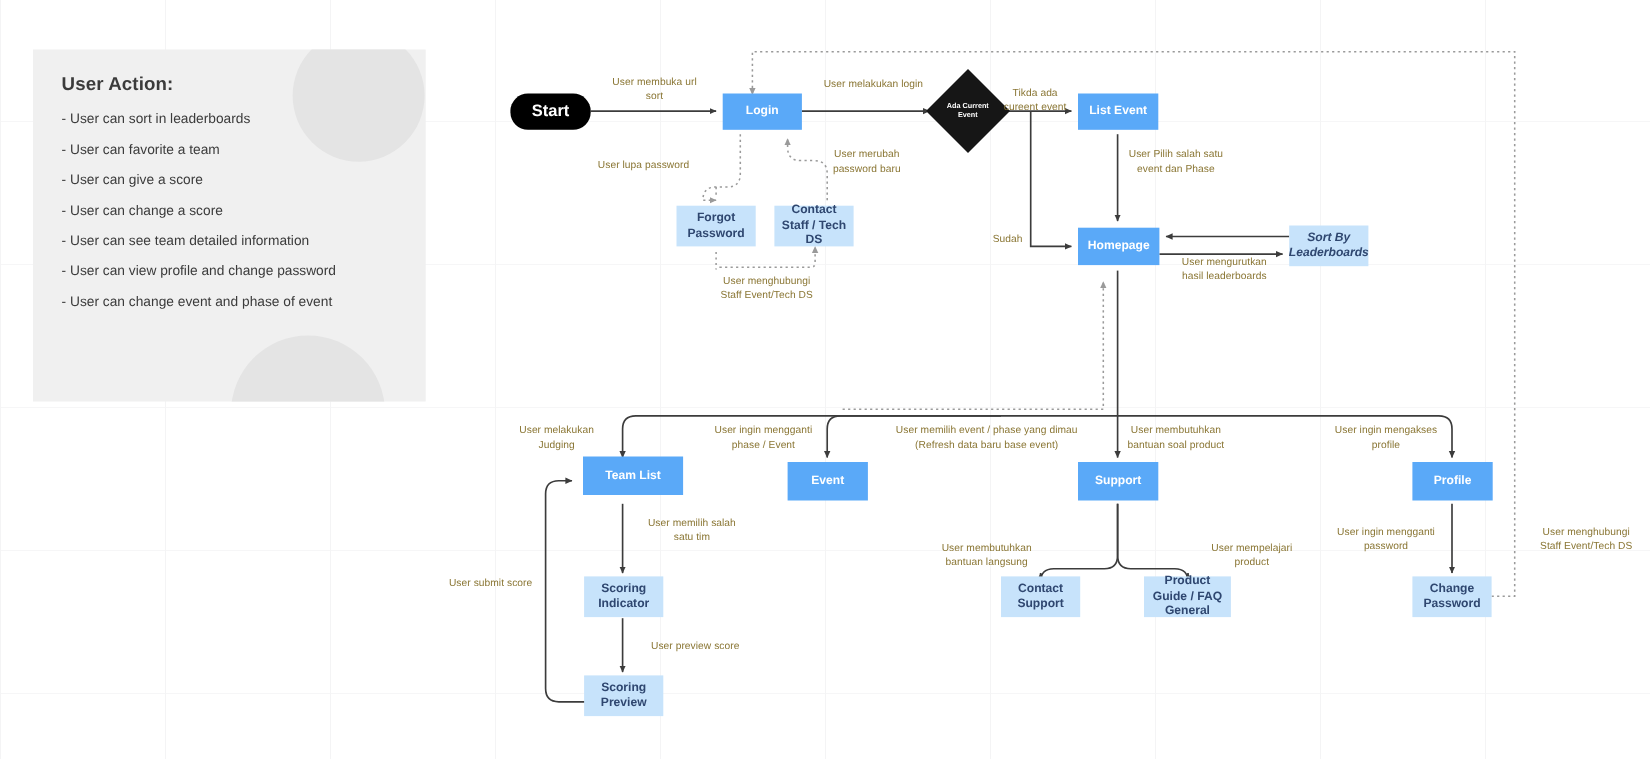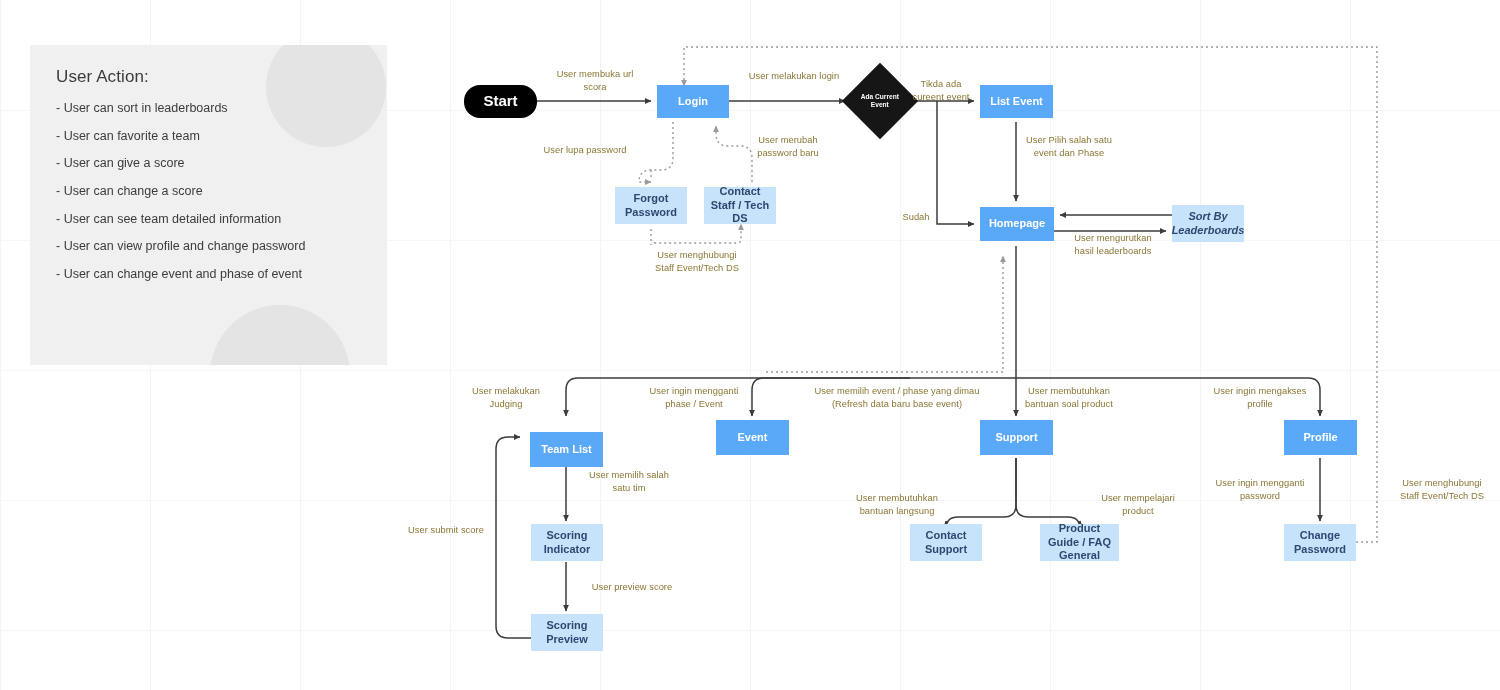--- a/index.html
+++ b/index.html
@@ -25,21 +25,21 @@
     position:absolute; left:30px; top:45px; width:357px; height:320px;
     background:#f0f0f0; overflow:hidden;
   }
   #legend .blob {
     position:absolute; border-radius:50%; background:#e4e4e4;
   }
   #legend .blob.b1 { width:120px; height:120px; left:236px; top:-18px; }
   #legend .blob.b2 { width:140px; height:140px; left:180px; top:260px; }
   #legend .inner { position:relative; padding:22px 26px 0 26px; }
   #legend h1 {
-    margin:0 0 14px 0; font-size:17px; font-weight:normal; color:#3b3b3b;
+    margin:0 0 14px 0; font-size:17px; font-weight:bold; color:#3b3b3b;
     letter-spacing:.1px;
   }
   #legend .li {
     font-size:12.5px; color:#3b3b3b; margin:0 0 12px 0; line-height:1.25;
   }
   
   .node {
     position:absolute; display:flex; align-items:center; justify-content:center;
     text-align:center; font-size:11px; font-weight:bold; line-height:1.25;
     padding:2px 3px;
@@ -155,40 +155,40 @@
 <div class="node primary" style="left:980px; top:85px; width:73px; height:33px;">List Event</div>
 
 <div class="node light" style="left:615px; top:187px; width:72px; height:37px;">Forgot Password</div>
 
 <div class="node light" style="left:704px; top:187px; width:72px; height:37px;">Contact Staff / Tech DS</div>
 
 <div class="node primary" style="left:980px; top:207px; width:74px; height:34px;">Homepage</div>
 
 <div class="node light" style="left:1172px; top:205px; width:72px; height:37px;font-style:italic;">Sort By Leaderboards</div>
 
-<div class="node primary" style="left:530px; top:432px; width:73px; height:35px;">Team List</div>
+<div class="node primary" style="left:530px; top:415px; width:91px; height:35px;">Team List</div>
 
 <div class="node primary" style="left:716px; top:420px; width:73px; height:35px;">Event</div>
 
 <div class="node primary" style="left:980px; top:420px; width:73px; height:35px;">Support</div>
 
 <div class="node primary" style="left:1284px; top:420px; width:73px; height:35px;">Profile</div>
 
 <div class="node light" style="left:531px; top:524px; width:72px; height:37px;">Scoring Indicator</div>
 
 <div class="node light" style="left:531px; top:614px; width:72px; height:37px;">Scoring Preview</div>
 
 <div class="node light" style="left:910px; top:524px; width:72px; height:37px;">Contact Support</div>
 
 <div class="node light" style="left:1040px; top:524px; width:79px; height:37px;">Product Guide / FAQ General</div>
 
 <div class="node light" style="left:1284px; top:524px; width:72px; height:37px;">Change Password</div>
 
 <div class="elabel" style="left:540px; top:68px; width:110px;">User membuka url
-scora</div>
+sort</div>
 
 <div class="elabel" style="left:735px; top:70px; width:118px;">User melakukan login</div>
 
 <div class="elabel" style="left:900px; top:78px; width:82px;">Tikda ada
 cureent event</div>
 
 <div class="elabel" style="left:898px; top:211px; width:36px;">Sudah</div>
 
 <div class="elabel" style="left:519px; top:144px; width:132px;">User lupa password</div>
 

